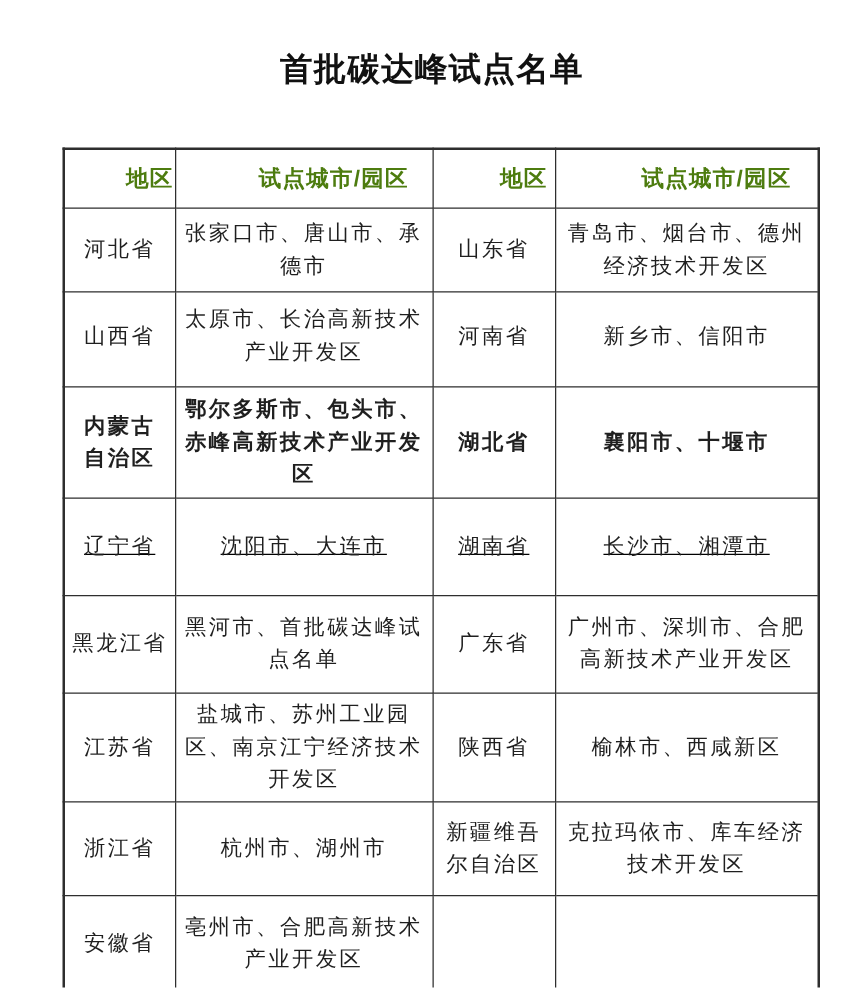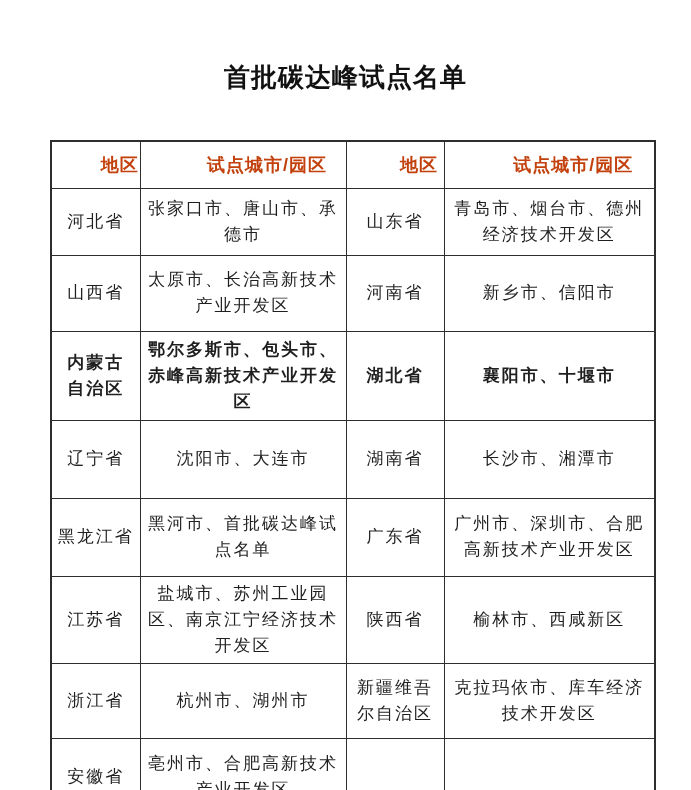--- a/index.html
+++ b/index.html
@@ -3,21 +3,21 @@
 <meta charset="utf-8">
 <style>
   * { margin: 0; padding: 0; box-sizing: border-box; }
   html, body {
     width: 691px;
     height: 790px;
     background: #ffffff;
     font-family: "Liberation Serif", "DejaVu Serif", serif;
   }
   .page-title {
-    margin-top: 60px;
+    margin-top: 38px;
     text-align: center;
     font-size: 26px;
     font-weight: bold;
     color: #111111;
     letter-spacing: 1px;
     font-family: "DejaVu Serif", "Liberation Serif", serif;
   }
   table.pilot-table {
     border-collapse: collapse;
     table-layout: fixed;
@@ -31,36 +31,36 @@
     text-align: center;
     vertical-align: middle;
     color: #1f1f1f;
   }
   .pilot-table th {
     font-family: "Liberation Sans", "DejaVu Sans", sans-serif;
     font-weight: 700;
     font-size: 18px;
     height: 47px;
     letter-spacing: 1px;
-    color: #c2410c;
+    color: #4d7c0f;
     padding-left: 48px;
   }
   .pilot-table td {
     font-size: 17px;
     line-height: 26px;
     letter-spacing: 2px;
     padding: 4px 6px;
     white-space: pre-line;
   }
   .pilot-table td.region { padding: 8px 2px; }
   
   tbody tr:nth-child(1) { height: 67px; margin-left: 36px; }
-  tbody tr:nth-child(2) { height: 76px; }
+  tbody tr:nth-child(2) { height: 76px; font-family: Liberation Mono, monospace; }
   tbody tr:nth-child(3) { height: 89px; font-weight: bold; }
-  tbody tr:nth-child(4) { height: 78px; }
+  tbody tr:nth-child(4) { height: 78px; text-decoration: underline; }
   tbody tr:nth-child(5) { height: 78px; margin-left: 32px; }
   tbody tr:nth-child(6) { height: 82px; }
   tbody tr:nth-child(7) { height: 75px; margin-left: 40px; }
   tbody tr:nth-child(8) { height: 78px; }
 </style>
 </head>
 <body>
 
 <div class="page">
 

